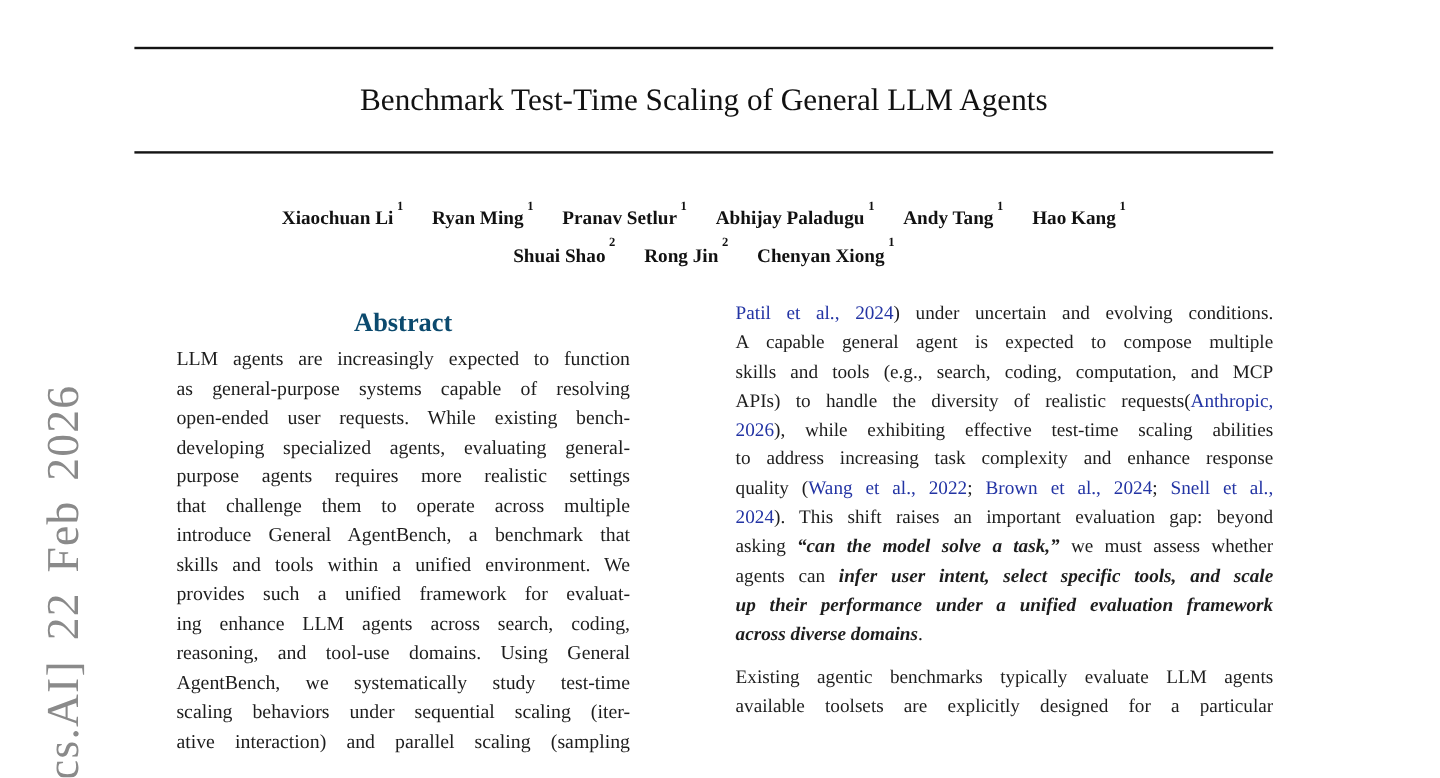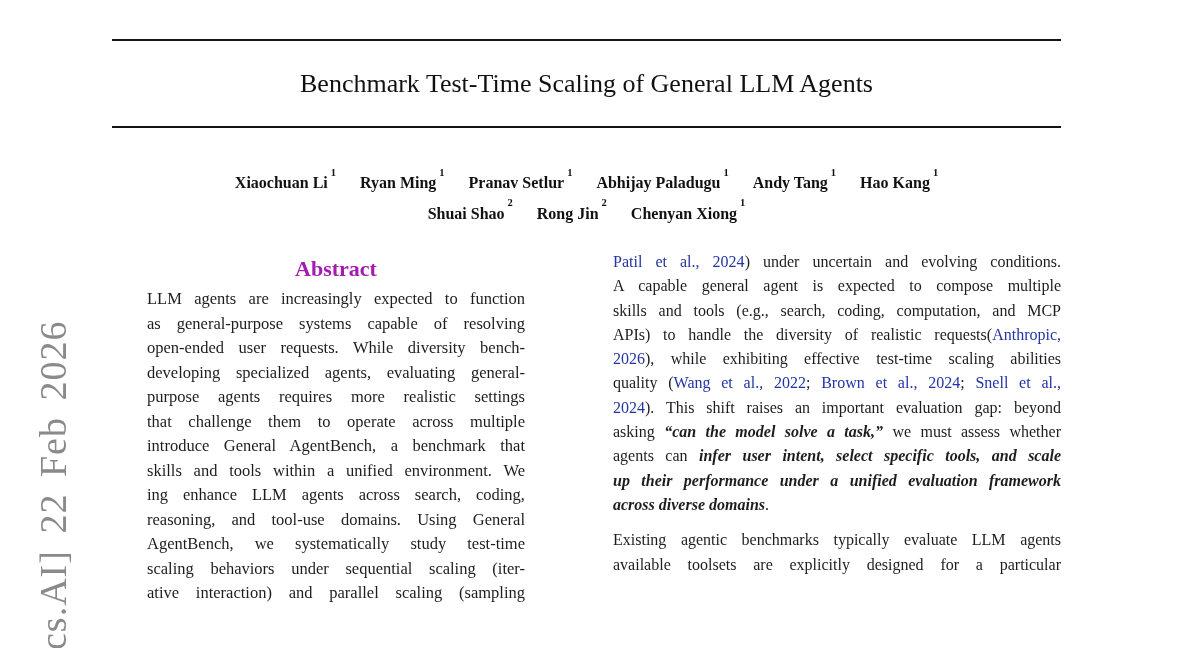--- a/index.html
+++ b/index.html
@@ -24,21 +24,21 @@
   }
   .authors { position:absolute; top:166px; left:0; width:949px; text-align:center; }
   .author-line { font-size:16px; font-weight:bold; line-height:26px; color:#111; }
   .author { margin:0 12px; white-space:nowrap; }
   .author sup { font-weight:bold; font-size:10.5px; position:relative; top:-6px; margin-left:3px; }
   .col { position:absolute; }
   .col-left  { left:0;    top:256px; width:448px; }
   .col-right { left:501px; top:250px; width:448px; }
   .abstract { margin:0 35px; }
   .abstract-heading {
-    text-align:center; font-size:22px; font-weight:bold; line-height:26px; color:#a21caf;
+    text-align:center; font-size:22px; font-weight:bold; line-height:26px; color:#0c4a6e;
   }
   #abstract-body { margin-top:5px; }
   .abs-line  { font-size:16.5px; line-height:24.5px; }
   .body-line { font-size:16px;   line-height:24.3px; }
   .jline { text-align:justify; text-align-last:justify; }
   .jline.end { text-align-last:left; }
   .para + .para { margin-top:11px; }
   .cite { color:#2334a4; cursor:pointer; }
   .it { font-style:italic;font-weight:bold; }
 </style>
@@ -54,42 +54,44 @@
     <div class="authors">
       <div class="author-line" id="author-line-1"><span class="author">Xiaochuan Li<sup>1</sup></span><span class="author">Ryan Ming<sup>1</sup></span><span class="author">Pranav Setlur<sup>1</sup></span><span class="author">Abhijay Paladugu<sup>1</sup></span><span class="author">Andy Tang<sup>1</sup></span><span class="author">Hao Kang<sup>1</sup></span></div>
       <div class="author-line" id="author-line-2"><span class="author">Shuai Shao<sup>2</sup></span><span class="author">Rong Jin<sup>2</sup></span><span class="author">Chenyan Xiong<sup>1</sup></span></div>
     </div>
     <div class="col col-left">
       <div class="abstract">
         <div class="abstract-heading">Abstract</div>
         <div id="abstract-body">
             <div class="jline abs-line">LLM agents are increasingly expected to function</div>
             <div class="jline abs-line">as general-purpose systems capable of resolving</div>
-            <div class="jline abs-line">open-ended user requests. While diversity bench-</div>
+            <div class="jline abs-line">open-ended user requests. While existing bench-</div>
             <div class="jline abs-line">developing specialized agents, evaluating general-</div>
             <div class="jline abs-line">purpose agents requires more realistic settings</div>
             <div class="jline abs-line">that challenge them to operate across multiple</div>
             <div class="jline abs-line">introduce General AgentBench, a benchmark that</div>
             <div class="jline abs-line">skills and tools within a unified environment. We</div>
+            <div class="jline abs-line">provides such a unified framework for evaluat-</div>
             <div class="jline abs-line">ing enhance LLM agents across search, coding,</div>
             <div class="jline abs-line">reasoning, and tool-use domains. Using General</div>
             <div class="jline abs-line">AgentBench, we systematically study test-time</div>
             <div class="jline abs-line">scaling behaviors under sequential scaling (iter-</div>
             <div class="jline abs-line">ative interaction) and parallel scaling (sampling</div>
           </div>
       </div>
     </div>
     <div class="col col-right">
       <div id="right-body">
           <div class="para">
             <div class="jline body-line"><span class="cite">Patil et al., 2024</span><span>) under uncertain and evolving conditions.</span></div>
             <div class="jline body-line"><span>A capable general agent is expected to compose multiple</span></div>
             <div class="jline body-line"><span>skills and tools (e.g., search, coding, computation, and MCP</span></div>
             <div class="jline body-line"><span>APIs) to handle the diversity of realistic requests(</span><span class="cite">Anthropic,</span></div>
             <div class="jline body-line"><span class="cite">2026</span><span>), while exhibiting effective test-time scaling abilities</span></div>
+            <div class="jline body-line"><span>to address increasing task complexity and enhance response</span></div>
             <div class="jline body-line"><span>quality (</span><span class="cite">Wang et al., 2022</span><span>; </span><span class="cite">Brown et al., 2024</span><span>; </span><span class="cite">Snell et al.,</span></div>
             <div class="jline body-line"><span class="cite">2024</span><span>). This shift raises an important evaluation gap: beyond</span></div>
             <div class="jline body-line"><span>asking </span><span class="it">“can the model solve a task,”</span><span> we must assess whether</span></div>
             <div class="jline body-line"><span>agents can </span><span class="it">infer user intent, select specific tools, and scale</span></div>
             <div class="jline body-line"><span class="it">up their performance under a unified evaluation framework</span></div>
             <div class="jline body-line end"><span class="it">across diverse domains</span><span>.</span></div>
           </div>
           <div class="para">
             <div class="jline body-line"><span>Existing agentic benchmarks typically evaluate LLM agents</span></div>
             <div class="jline body-line"><span>available toolsets are explicitly designed for a particular</span></div>

